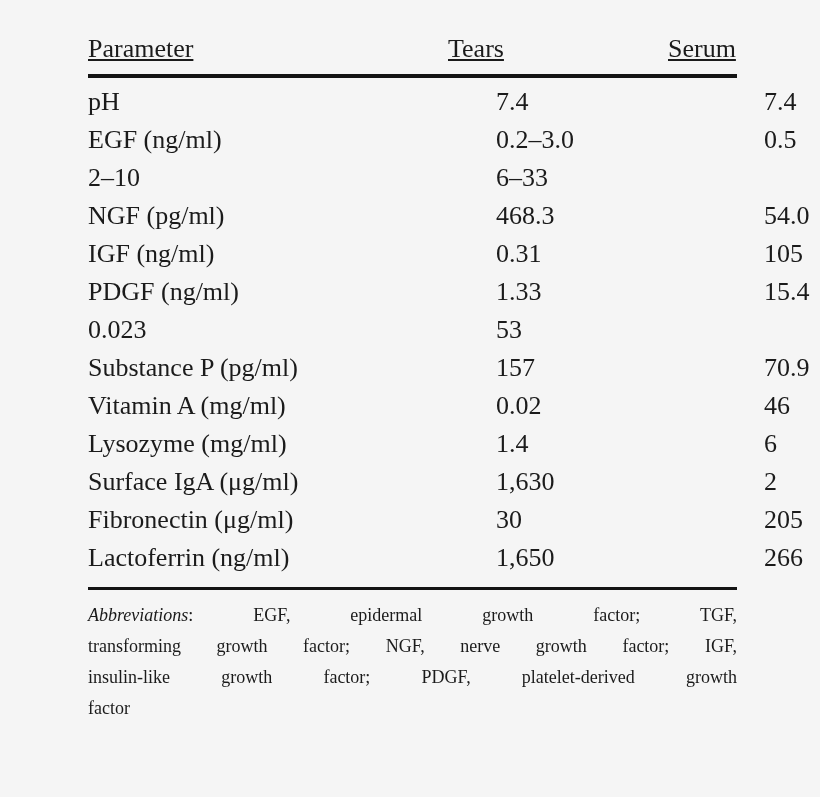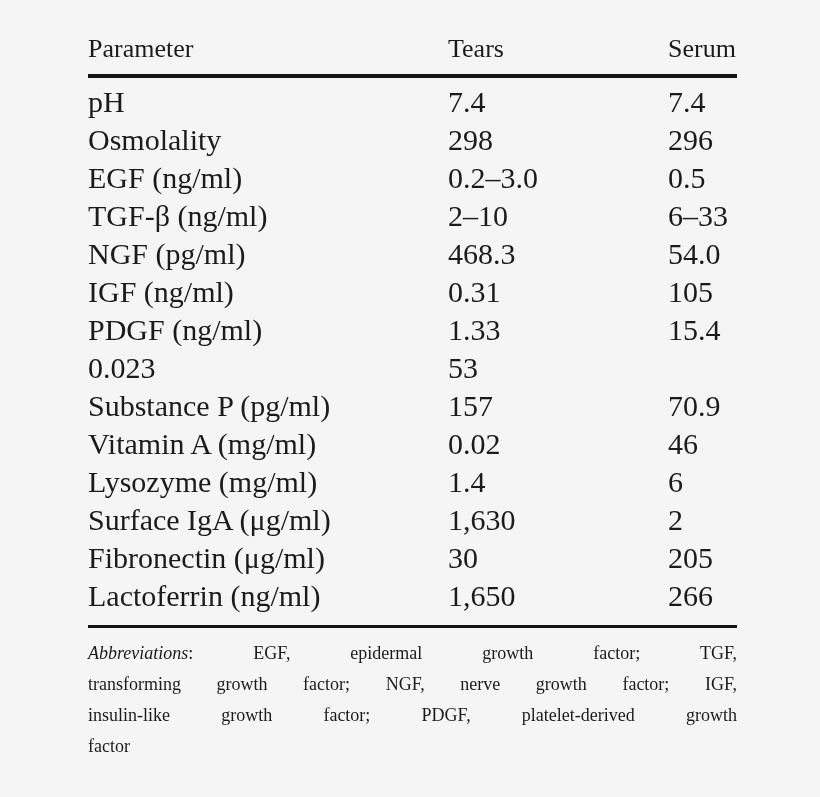--- a/index.html
+++ b/index.html
@@ -29,29 +29,31 @@
   .row {
     display: grid;
     grid-template-columns: 360px 220px 1fr;
   }
   .thead {
     padding-top: 34px;
     padding-bottom: 10px;
     border-bottom: 4px solid #141414;
     font-size: 26px;
     line-height: 30px;
+    text-decoration: underline;
   }
   .tbody {
     padding-top: 5px;
     padding-bottom: 10px;
     border-bottom: 3px solid #141414;
   }
   .tbody .row {
-    font-size: 30px;
+    font-size: 26px;
     line-height: 38px;
+    gap: 48px;
   }
   .cell {
     white-space: nowrap;
     overflow: visible;
   }
   .footnote {
     margin-top: 10px;
     font-size: 18px;
     line-height: 31px;
   }
@@ -77,31 +79,25 @@
       <div class="cell">Serum</div>
     </div>
 
     <div class="tbody">
       <div class="row">
         <div class="cell">pH</div>
         <div class="cell">7.4</div>
         <div class="cell">7.4</div>
       </div>
       <div class="row">
-        <div class="cell">Osmolality</div>
-        <div class="cell">298</div>
-        <div class="cell">296</div>
-      </div>
-      <div class="row">
         <div class="cell">EGF (ng/ml)</div>
         <div class="cell">0.2–3.0</div>
         <div class="cell">0.5</div>
       </div>
       <div class="row">
-        <div class="cell">TGF-β (ng/ml)</div>
         <div class="cell">2–10</div>
         <div class="cell">6–33</div>
       </div>
       <div class="row">
         <div class="cell">NGF (pg/ml)</div>
         <div class="cell">468.3</div>
         <div class="cell">54.0</div>
       </div>
       <div class="row">
         <div class="cell">IGF (ng/ml)</div>

